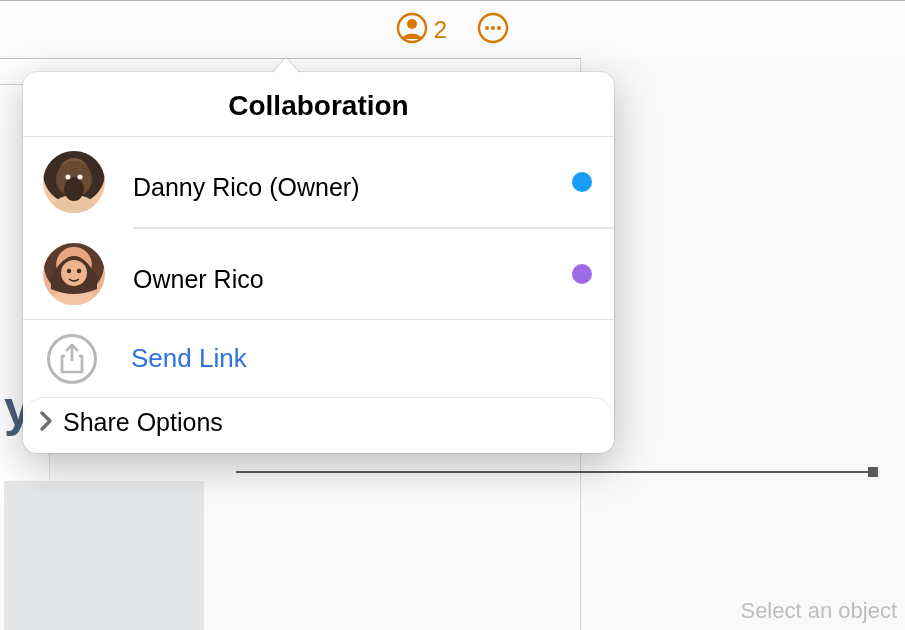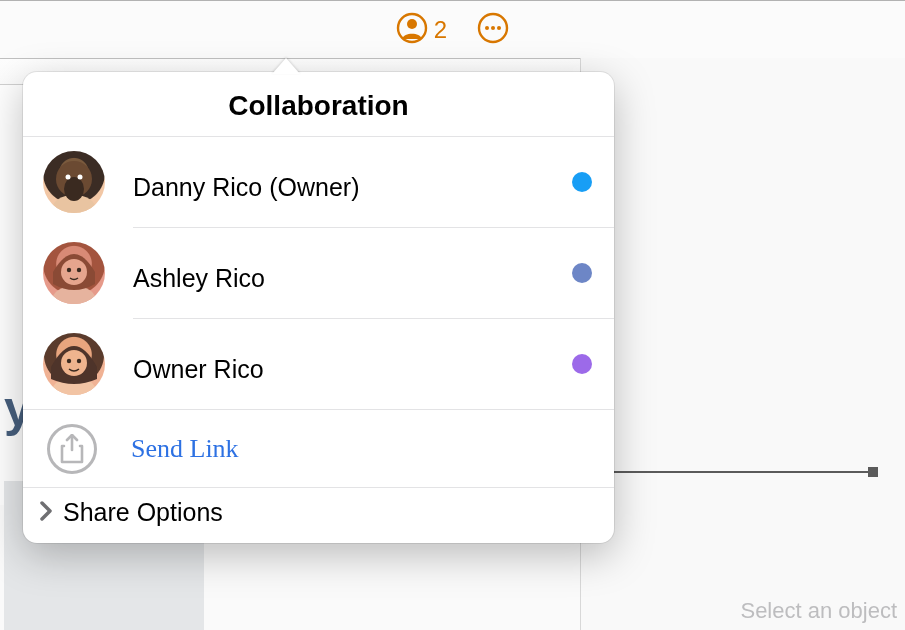--- a/index.html
+++ b/index.html
@@ -150,26 +150,27 @@
     }
     .share-icon-box {
       width: 50px; height: 50px;
       border: 3px solid #b7b7b9;
       border-radius: 50%;
       display:flex; align-items:center; justify-content:center;
       margin-right: 34px;
       margin-left: 6px;
       flex-shrink:0;
     }
-    .sendlabel { font-size: 26px; color: #2d71e3; font-family: Liberation Serif, serif; }
+    .sendlabel { font-size: 26px; color: #2d71e3; }
 
     .optrow {
       border-top:1px solid #e3e3e5;
       padding: 10px 22px 16px 14px;
       cursor:pointer;
+      border-radius:22px;
     }
     .optheader { display:flex; align-items:center; gap:8px; }
     .optlabel { font-size: 25px; color:#000; }
     .optsub { font-size: 20px; color:#8a8a8e; margin-left: 26px; margin-top: 2px; }
 
     .callout-line {
       position:absolute;
       top: 471px;
       left: 236px;
       width: 636px;
@@ -242,34 +243,20 @@
               <ellipse cx="31" cy="38" rx="10" ry="12" fill="#3a2a20"></ellipse>
               <circle cx="25" cy="26" r="2.5" fill="#fff"></circle>
               <circle cx="37" cy="26" r="2.5" fill="#fff"></circle>
             </svg>
         </div>
         <div class="pname">Danny Rico (Owner)</div>
         <div class="dot" style="background:#189ef5;"></div>
       </div>
       <div class="sep"></div>
 
-      <div class="participant">
-        <div class="avatar" style="background:radial-gradient(circle at 50% 35%, #d88a76 0 34%, #a3543e 36% 60%, #e69a8a 62%);">
-          <svg viewBox="0 0 62 62">
-              <ellipse cx="31" cy="58" rx="22" ry="14" fill="#e6b39e"></ellipse>
-              <path d="M10 30 Q31 -6 52 30 L52 42 Q31 54 10 42 Z" fill="#8a4a35"></path>
-              <circle cx="31" cy="30" r="13" fill="#e6a58e"></circle>
-              <circle cx="26" cy="28" r="2.2" fill="#3a2a20"></circle>
-              <circle cx="36" cy="28" r="2.2" fill="#3a2a20"></circle>
-              <path d="M27 36 Q31 39 35 36" stroke="#3a2a20" stroke-width="1.5" fill="none"></path>
-            </svg>
-        </div>
-        <div class="pname">Ashley Rico</div>
-        <div class="dot" style="background:#6d86c6;"></div>
-      </div>
       <div class="sep"></div>
 
       <div class="participant">
         <div class="avatar" style="background:radial-gradient(circle at 50% 35%, #e8a57e 0 34%, #5a3b2c 36% 58%, #f0b294 60%);">
           <svg viewBox="0 0 62 62">
               <ellipse cx="31" cy="58" rx="22" ry="14" fill="#f2c4a4"></ellipse>
               <path d="M8 34 Q31 -8 54 34 L54 46 Q31 56 8 46 Z" fill="#4e342a"></path>
               <circle cx="31" cy="30" r="13" fill="#efb48e"></circle>
               <circle cx="26" cy="28" r="2.2" fill="#3a2a20"></circle>
               <circle cx="36" cy="28" r="2.2" fill="#3a2a20"></circle>

